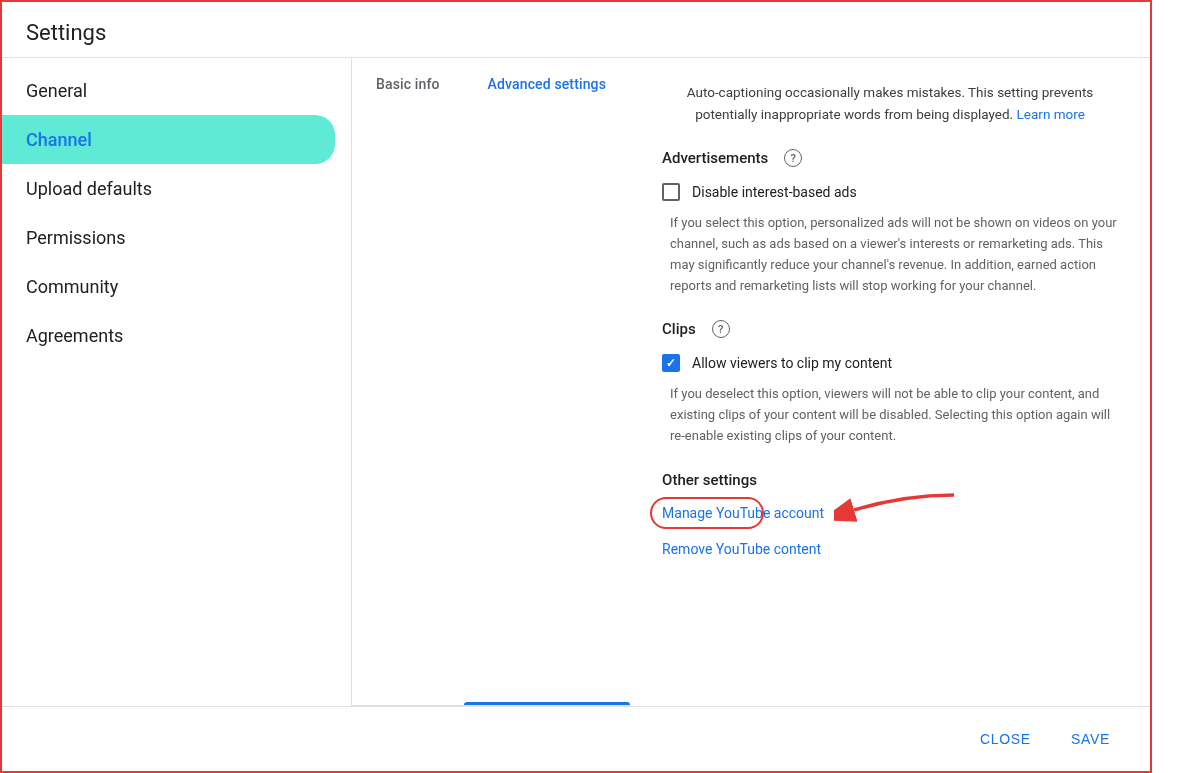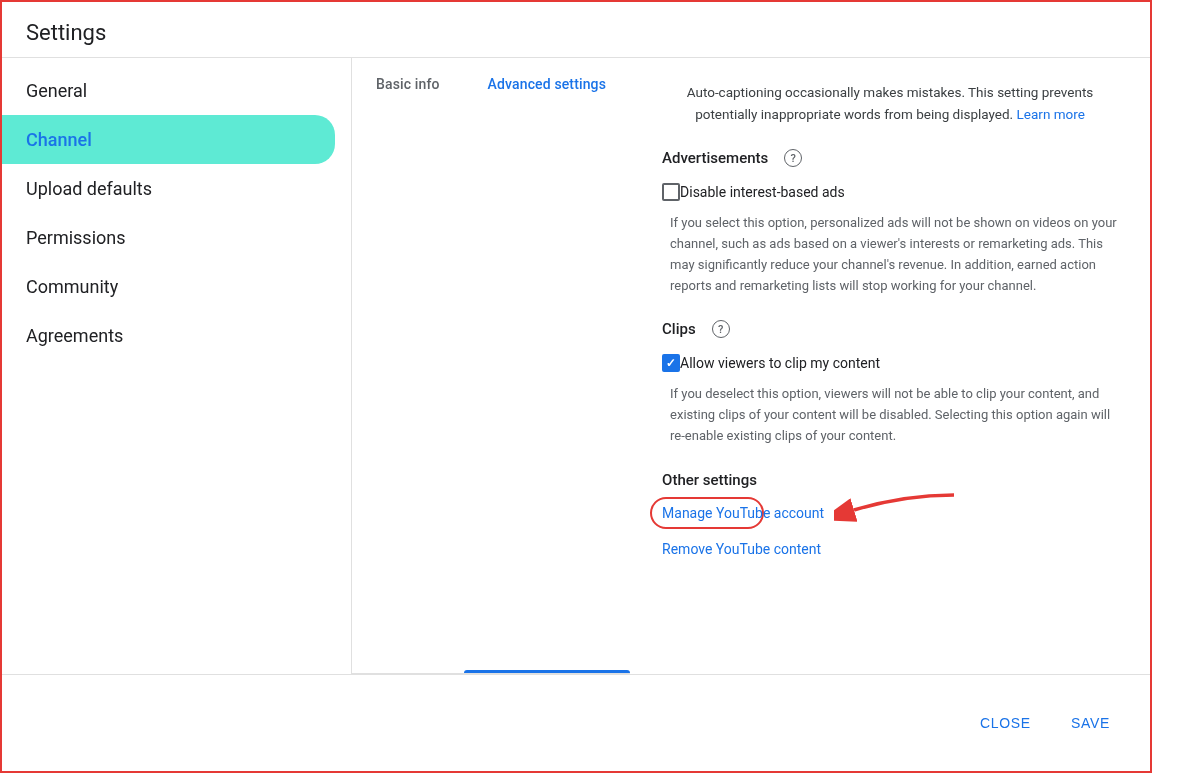--- a/index.html
+++ b/index.html
@@ -164,21 +164,21 @@
       font-size: 11px;
       color: #5f6368;
       cursor: pointer;
       font-weight: 500;
     }
 
     
     .checkbox-row {
       display: flex;
       align-items: center;
-      gap: 0;
+      gap: 12px;
       margin-bottom: 12px;
     }
 
     .checkbox {
       width: 18px;
       height: 18px;
       border: 2px solid #5f6368;
       border-radius: 2px;
       cursor: pointer;
       display: flex;
@@ -249,21 +249,21 @@
       top: -8px;
       left: -12px;
       right: 60px;
       bottom: -8px;
       pointer-events: none;
     }
 
     
     .footer {
       border-top: 1px solid #e0e0e0;
-      padding: 32px 24px;
+      padding: 16px 24px;
       display: flex;
       justify-content: flex-end;
       gap: 8px;
       background: #fff;
     }
 
     .footer-btn {
       padding: 8px 16px;
       font-size: 14px;
       font-weight: 500;

